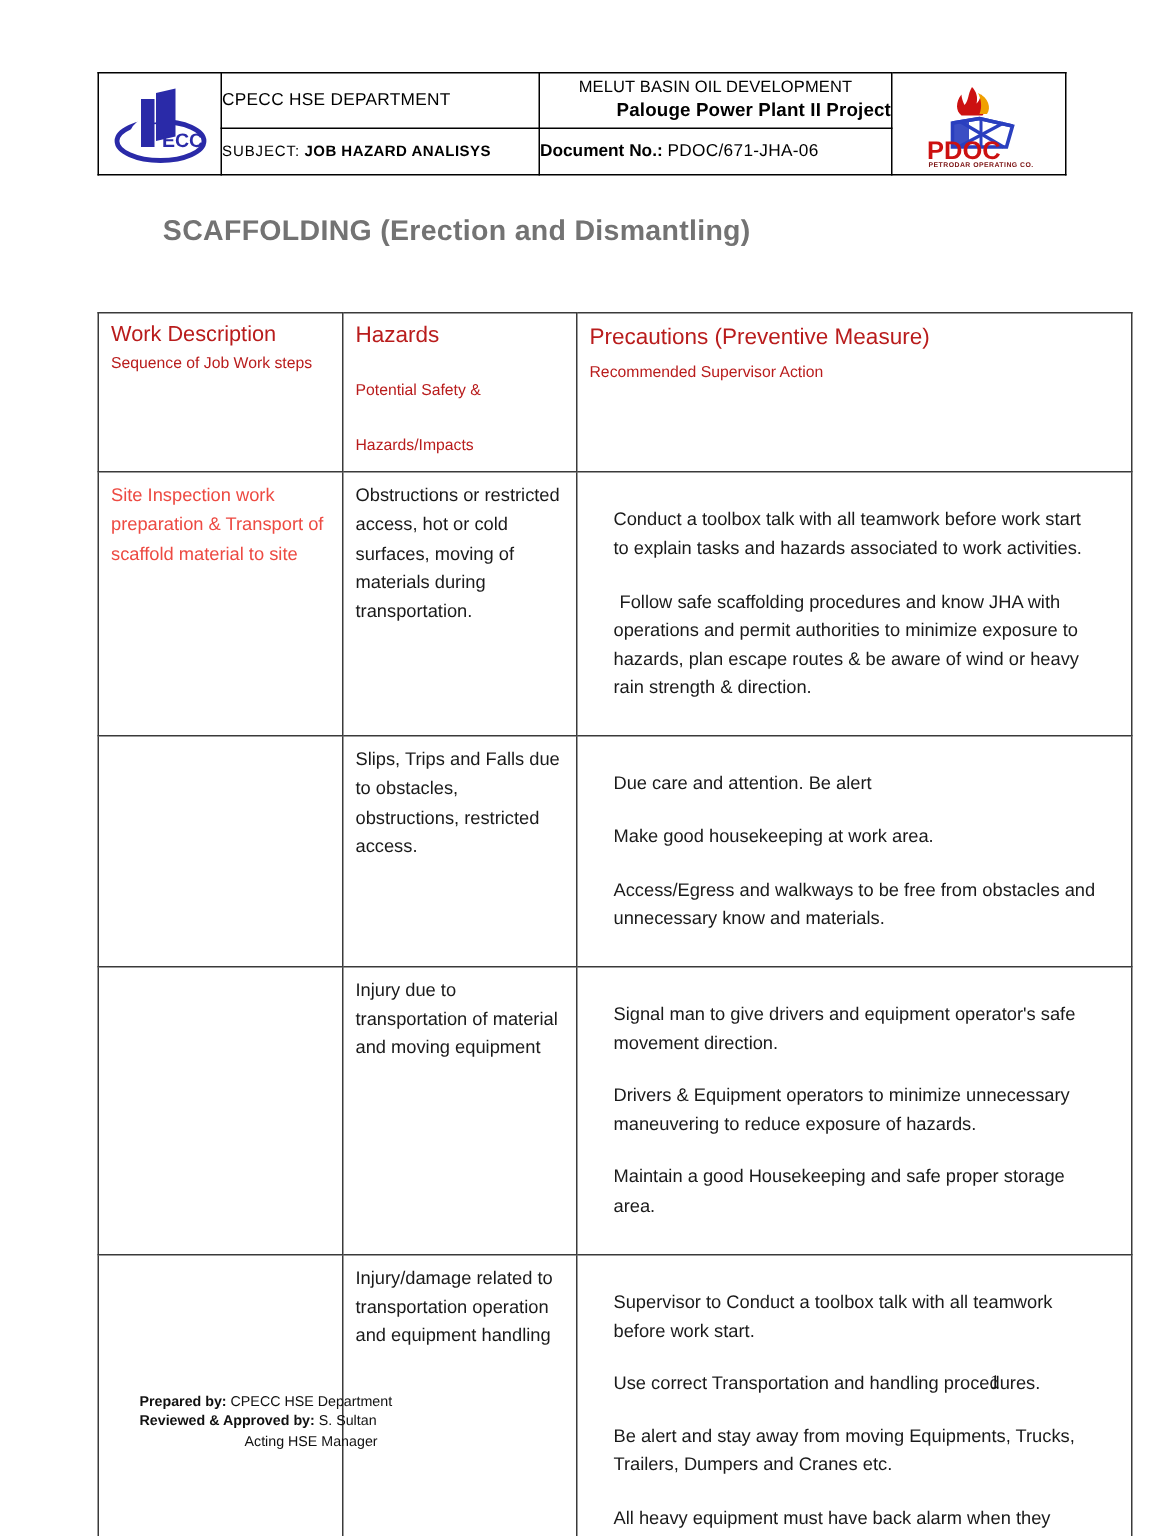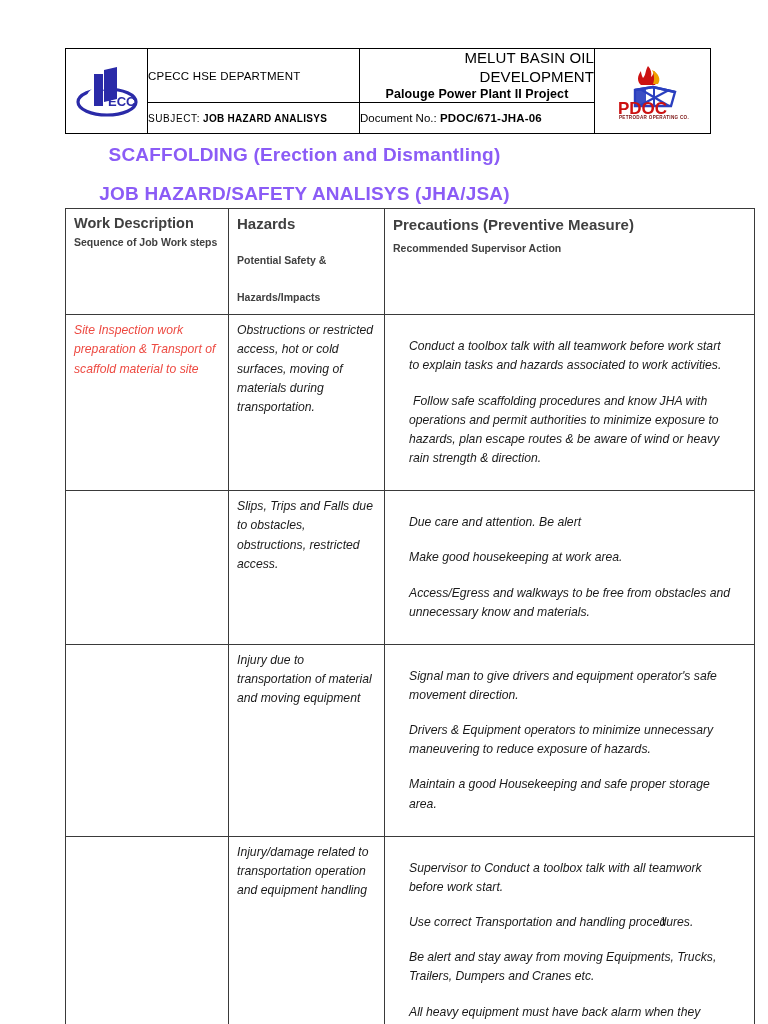--- a/index.html
+++ b/index.html
@@ -59,49 +59,49 @@
   }
   .hdr-subject-cell .subj-label { font-weight: normal; letter-spacing: .6px;}
   .hdr-subject-cell .subj-value { font-weight: bold; letter-spacing: .3px; }
   .hdr-proj-cell {
     width: 234px;
     height: 36px;
     text-align: center;
     padding: 2px 4px;
     line-height: 1.25;
   }
-  .proj-line1 { font-size: 15px; letter-spacing: .1px; text-align: right; }
-  .proj-line2 { font-size: 12.5px; font-weight: bold; letter-spacing: .1px; }
+  .proj-line1 { font-size: 11px; letter-spacing: .1px; }
+  .proj-line2 { font-size: 12.5px; font-weight: bold; letter-spacing: .1px; text-align: right; }
   .hdr-doc-cell {
     width: 234px;
     height: 30px;
     padding: 0 0 0 8px;
     font-size: 11.5px;
   }
-  .hdr-doc-cell .doc-label { font-weight: normal; }
-  .hdr-doc-cell .doc-value { font-weight: bold; letter-spacing: .2px; }
+  .hdr-doc-cell .doc-label { font-weight: bold; }
+  .hdr-doc-cell .doc-value { font-weight: normal; letter-spacing: .2px; }
   .hdr-pdoc-cell {
     width: 115px;
     text-align: center;
     padding: 2px 0;
   }
 
   
   .cpecc-logo { display: block; margin: 0 auto; }
 
   
   .pdoc-logo { display: block; margin: 0 auto; }
 
   
   .doc-title {
     position: absolute;
     left: 0;
     width: 609px;
     text-align: center;
-    color: #8b5cf6;
+    color: #737373;
     font-weight: bold;
     letter-spacing: .2px;
   }
   .title-1 { top: 144px; font-size: 19px; }
   .title-2 { top: 183px; font-size: 19px; }
 
   
   .jha-table {
     position: absolute;
     left: 65px;
@@ -115,36 +115,35 @@
     vertical-align: top;
     padding: 6px 7px 6px 8px;
   }
   .col-work { width: 147px; }
   .col-haz  { width: 140px; }
   .col-prec { width: 354px; }
 
   .jha-table thead td { padding-top: 5px; }
 
   .hdr-blue {
-    color: #404040;
-    font-weight: bold;
+    color: #b91c1c;
+    font-weight: normal;
   }
   .h-work-main { font-size: 14.5px; line-height: 1.32; }
   .h-work-sub  { font-size: 10.5px; line-height: 1.9; }
   .h-center { text-align: left; }
   .h-haz-main { font-size: 15px; line-height: 1.35; }
   .h-haz-sub  { font-size: 10.5px; line-height: 2.0; margin-top: 16px; }
   .h-prec-main { font-size: 15px; line-height: 1.5; }
   .h-prec-sub  { font-size: 10.5px; line-height: 2.1; }
 
   .cell-text {
     font-size: 12.2px;
     line-height: 1.57;
     color: #1a1a1a;
-    font-style: italic;
   }
   .cell-red {
     color: #ed4a42;
   }
   .cell-text p { margin: 16px; }
   .cell-text p.indent { text-indent: 4px; }
 
   
   .footer {
     position: absolute;
@@ -217,21 +216,20 @@
       </td>
       <td class="hdr-doc-cell">
         <span class="doc-label">Document No.:</span>
         <span class="doc-value">PDOC/671-JHA-06</span>
       </td>
     </tr>
   </tbody>
     </table>
 
   <div class="doc-title title-1">SCAFFOLDING (Erection and Dismantling)</div>
-  <div class="doc-title title-2">JOB HAZARD/SAFETY ANALISYS (JHA/JSA)</div>
 
   <table class="jha-table">
     <thead>
       <tr>
         <td class="col-work">
           <div class="hdr-blue h-work-main">Work Description</div>
           <div class="hdr-blue h-work-sub">Sequence of Job Work steps</div>
         </td>
         <td class="col-haz">
           <div class="hdr-blue h-haz-main h-center">Hazards</div>
@@ -306,16 +304,27 @@
             <p>Use correct Transportation and handling procedures.</p>
             <p>Be alert and stay away from moving Equipments, Trucks, Trailers, Dumpers and Cranes etc.</p>
             <p>All heavy equipment must have back alarm when they move to back direction.</p>
           </div>
         </td>
       </tr>
 
     </tbody>
   </table>
 
+  <div class="footer">
+    <div>
+      <span class="lbl">Prepared by:</span>
+      <span>CPECC HSE Department</span>
+    </div>
+    <div>
+      <span class="lbl">Reviewed &amp; Approved by:</span>
+      <span>S. Sultan</span>
+    </div>
+    <div class="indent-line">Acting HSE Manager</div>
+  </div>
 
   <div class="page-number">1</div>
 
 </div>
 
 </body></html>

